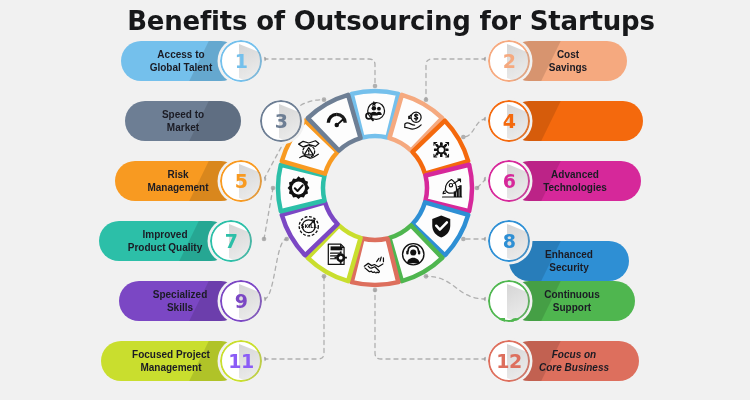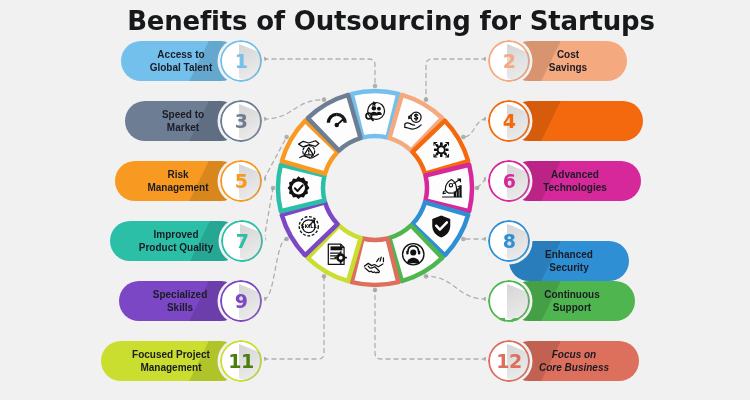--- a/index.html
+++ b/index.html
@@ -307,21 +307,21 @@
          <div class="ring" style="border-color:#f5a97f;"></div>
          <div class="nshadow"></div>
          <div class="num" style="color:#f5a97f;">2</div>
        </div>
         <div class="pill" style="width:118px;background:linear-gradient(270deg,#f5a97f,#f5a97f);">
          <div class="cast"></div>
          <div class="txt">Cost
 Savings</div>
        </div>
              </div>
-      <div class="item left" style="left:125px;top:98px;">
+      <div class="item left" style="left:125px;top:98px;gap:40px;">
                <div class="pill" style="width:116px;background:linear-gradient(90deg,#6d7e94,#6d7e94);">
          <div class="cast"></div>
          <div class="txt">Speed to
 Market</div>
        </div>
         <div class="badge">
          <div class="ring" style="border-color:#6d7e94;"></div>
          <div class="nshadow"></div>
          <div class="num" style="color:#6d7e94;">3</div>
        </div>
@@ -353,21 +353,21 @@
          <div class="ring" style="border-color:#d6289a;"></div>
          <div class="nshadow"></div>
          <div class="num" style="color:#d6289a;">6</div>
        </div>
         <div class="pill" style="width:132px;background:linear-gradient(270deg,#d6289a,#d6289a);">
          <div class="cast"></div>
          <div class="txt">Advanced
 Technologies</div>
        </div>
              </div>
-      <div class="item left" style="left:110px;top:218px;">
+      <div class="item left" style="left:99px;top:218px;">
                <div class="pill" style="width:132px;background:linear-gradient(90deg,#2cbfa8,#2cbfa8);">
          <div class="cast"></div>
          <div class="txt">Improved
 Product Quality</div>
        </div>
         <div class="badge">
          <div class="ring" style="border-color:#2cbfa8;"></div>
          <div class="nshadow"></div>
          <div class="num" style="color:#2cbfa8;">7</div>
        </div>
@@ -410,21 +410,21 @@
              </div>
       <div class="item left" style="left:101px;top:338px;">
                <div class="pill" style="width:140px;background:linear-gradient(90deg,#c9de2e,#c9de2e);">
          <div class="cast"></div>
          <div class="txt">Focused Project
 Management</div>
        </div>
         <div class="badge">
          <div class="ring" style="border-color:#c9de2e;"></div>
          <div class="nshadow"></div>
-         <div class="num" style="color:#4d7c0f;">11</div>
+         <div class="num" style="color:#8b5cf6;">11</div>
        </div>
              </div>
       <div class="item right" style="left:488px;top:338px;">
                <div class="badge">
          <div class="ring" style="border-color:#dd6f5d;"></div>
          <div class="nshadow"></div>
          <div class="num" style="color:#dd6f5d;">12</div>
        </div>
         <div class="pill" style="width:130px;background:linear-gradient(270deg,#dd6f5d,#dd6f5d);font-style:italic;">
          <div class="cast"></div>

